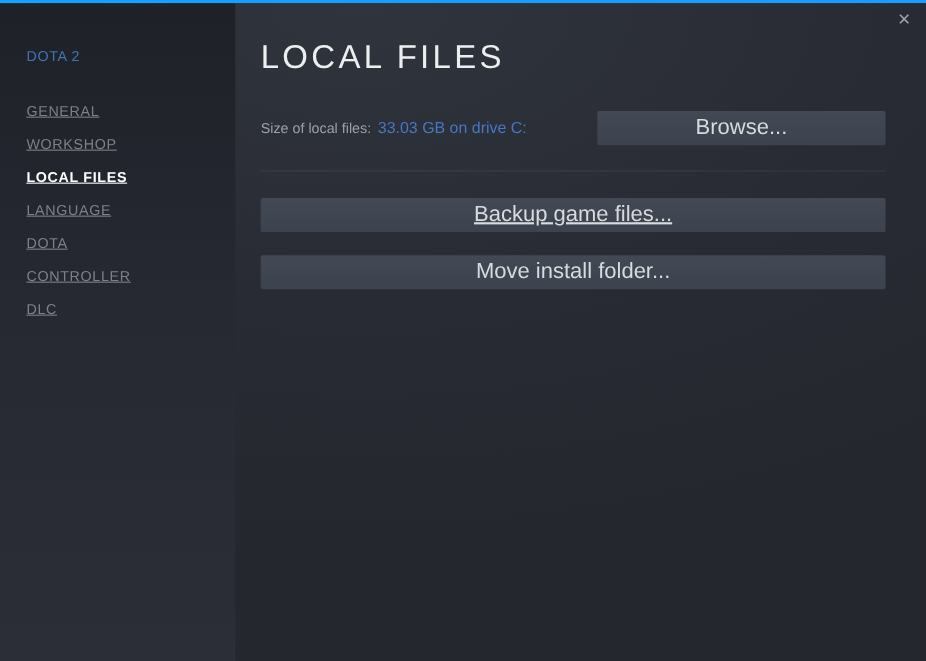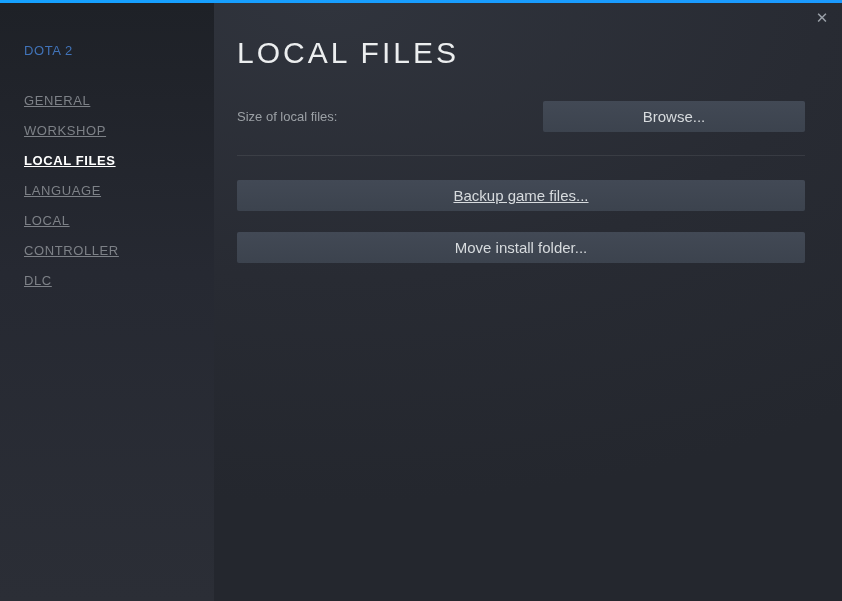--- a/index.html
+++ b/index.html
@@ -87,21 +87,21 @@
     color: #4478c6;
     font-size: 14.5px;
     margin-left: 6px;
   }
   .spacer { flex: 1; }
   .btn {
     background: linear-gradient(180deg, #424955 0%, #3c434e 100%);
     border: none;
     border-radius: 2px;
     color: #d7dbde;
-    font-size: 15px;
+    font-size: 20px;
     font-family: "Liberation Sans", "DejaVu Sans", sans-serif;
     height: 31px;
     cursor: pointer;
   }
   .browse-button { width: 262px; flex: 0 0 262px; }
   .divider {
     margin-top: 23px;
     border-top: 1px solid rgba(255,255,255,0.08);
     height: 0;
   }
@@ -120,32 +120,33 @@
   <div class="accent-bar"></div>
 
   <div class="body-row">
 
     <nav class="sidebar">
       <div class="game-title">DOTA 2</div>
       <div class="nav-item">GENERAL</div>
       <div class="nav-item">WORKSHOP</div>
       <div class="nav-item active">LOCAL FILES</div>
       <div class="nav-item">LANGUAGE</div>
-      <div class="nav-item">LOCAL</div>
+      <div class="nav-item">DOTA</div>
       <div class="nav-item">CONTROLLER</div>
       <div class="nav-item">DLC</div>
     </nav>
 
     <main class="main">
       <div class="close-btn">✕</div>
 
       <h1 class="page-title">LOCAL FILES</h1>
 
       <div class="size-row">
         <span class="size-label">Size of local files:</span>
+        <span class="size-value">33.03 GB on drive C:</span>
         <span class="spacer"></span>
         <button class="btn browse-button">Browse...</button>
       </div>
 
       <div class="divider"></div>
 
       <button class="btn action-button first">Backup game files...</button>
       <button class="btn action-button">Move install folder...</button>
     </main>
 

